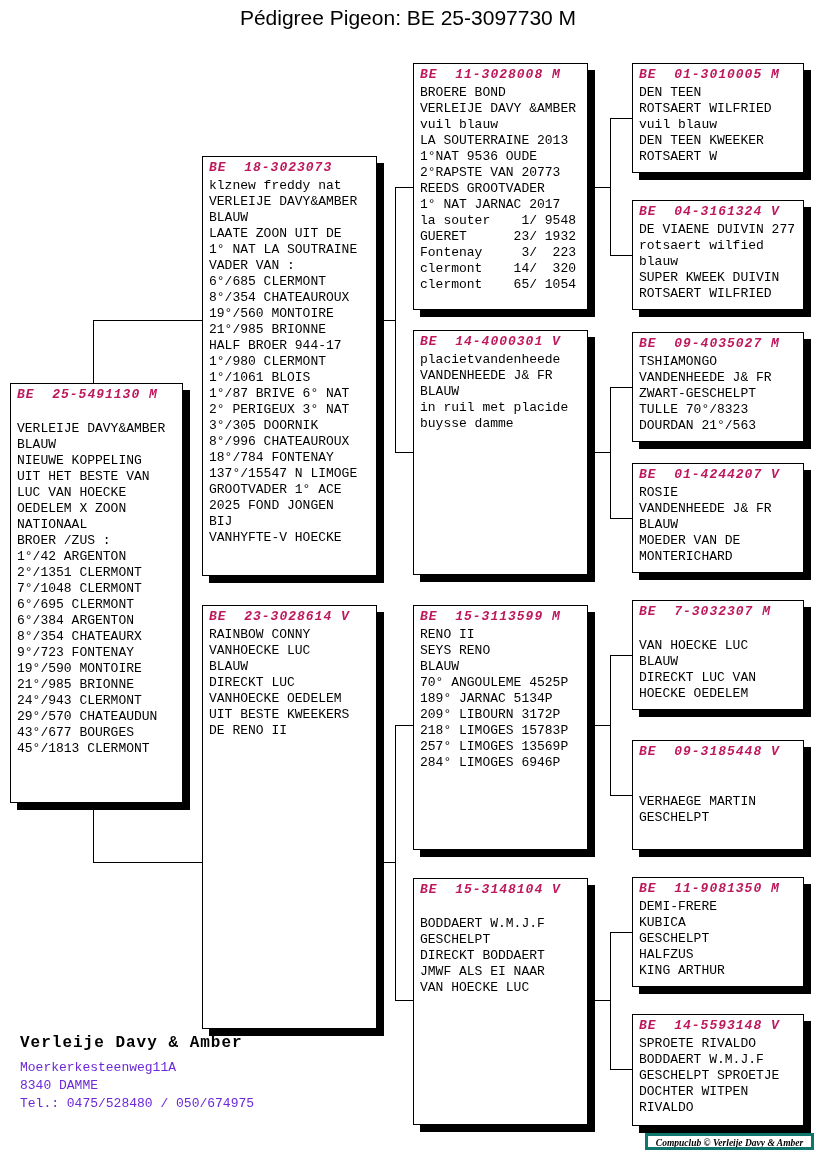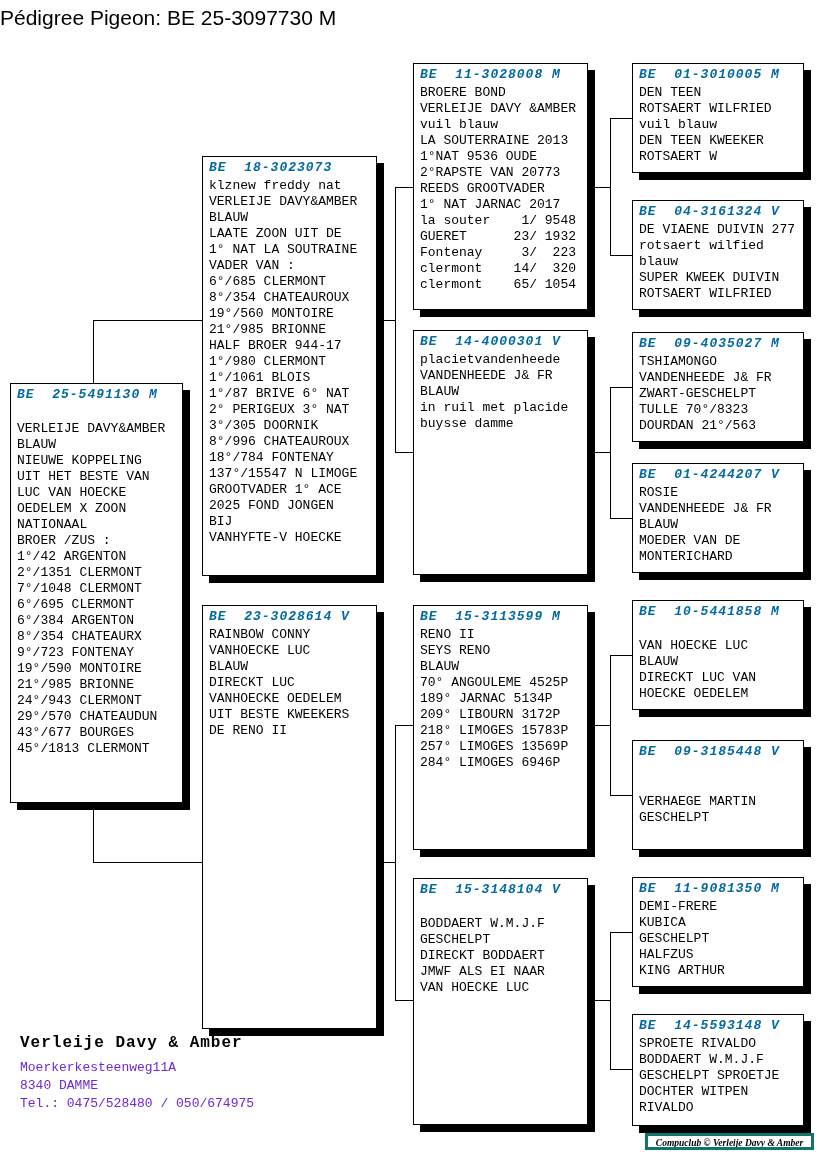--- a/index.html
+++ b/index.html
@@ -5,37 +5,37 @@
   html,body{margin:0;padding:0;}
   body{
     position:relative;
     width:816px;height:1172px;
     background:#ffffff;
     overflow:hidden;
     font-family:"Liberation Mono",monospace;
   }
   .title{
     position:absolute;top:6px;left:0;width:816px;
-    text-align:left;
+    text-align:center;
     font:21px "Liberation Sans",sans-serif;
     color:#000;
   }
   .pbox{
     position:absolute;
     background:#fff;
     border:1px solid #000;
     box-shadow:7px 7px 0 #000;
     box-sizing:border-box;
     padding:3px 0 0 6px;
     overflow:hidden;
   }
   .ring{
     font:italic 700 13px "Liberation Mono",monospace;
     letter-spacing:1px;
-    color:#0369a1;
+    color:#be185d;
     white-space:pre;
     margin-bottom:3px;
   }
   .pbody{
     font:13px "Liberation Mono",monospace;
     line-height:16px;
     color:#000;
     white-space:pre;
   }
   .cline{position:absolute;background:#000;}
@@ -203,21 +203,21 @@
 </div>
 <div class="pbox" style="left:632px;top:463px;width:172px;height:110px">
   <div class="ring">BE  01-4244207 V</div>
   <div class="pbody">ROSIE
 VANDENHEEDE J&amp; FR
 BLAUW
 MOEDER VAN DE
 MONTERICHARD</div>
 </div>
 <div class="pbox" style="left:632px;top:600px;width:172px;height:110px">
-  <div class="ring">BE  10-5441858 M</div>
+  <div class="ring">BE  7-3032307 M</div>
   <div class="pbody">
 VAN HOECKE LUC
 BLAUW
 DIRECKT LUC VAN
 HOECKE OEDELEM</div>
 </div>
 <div class="pbox" style="left:632px;top:740px;width:172px;height:110px">
   <div class="ring">BE  09-3185448 V</div>
   <div class="pbody">
 

